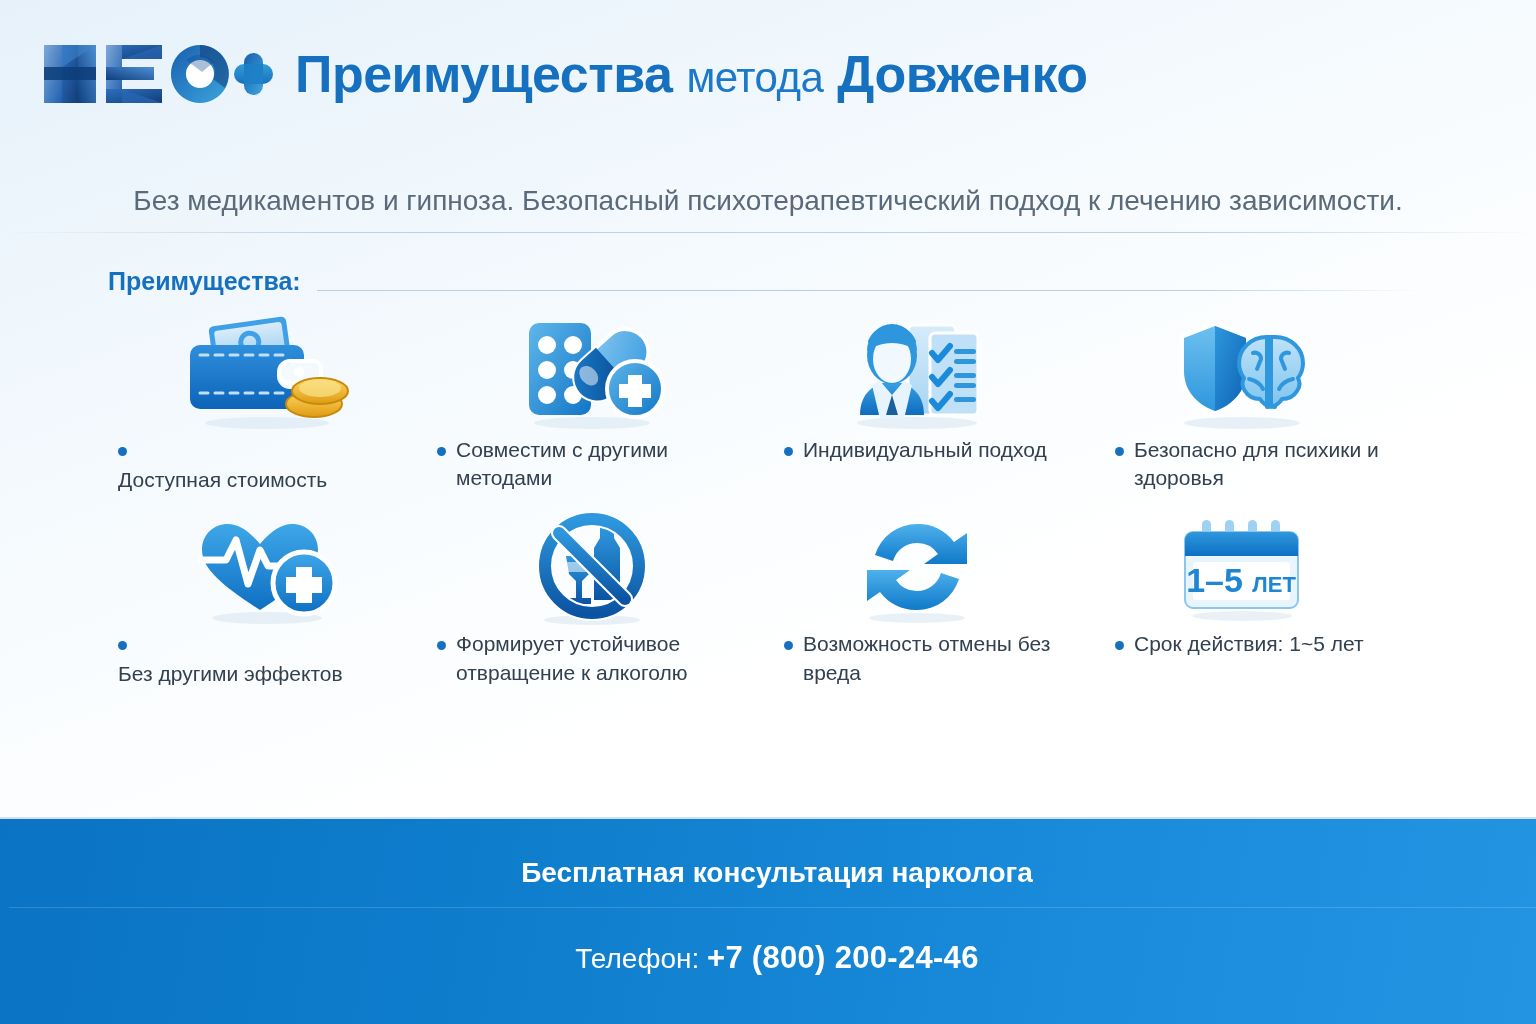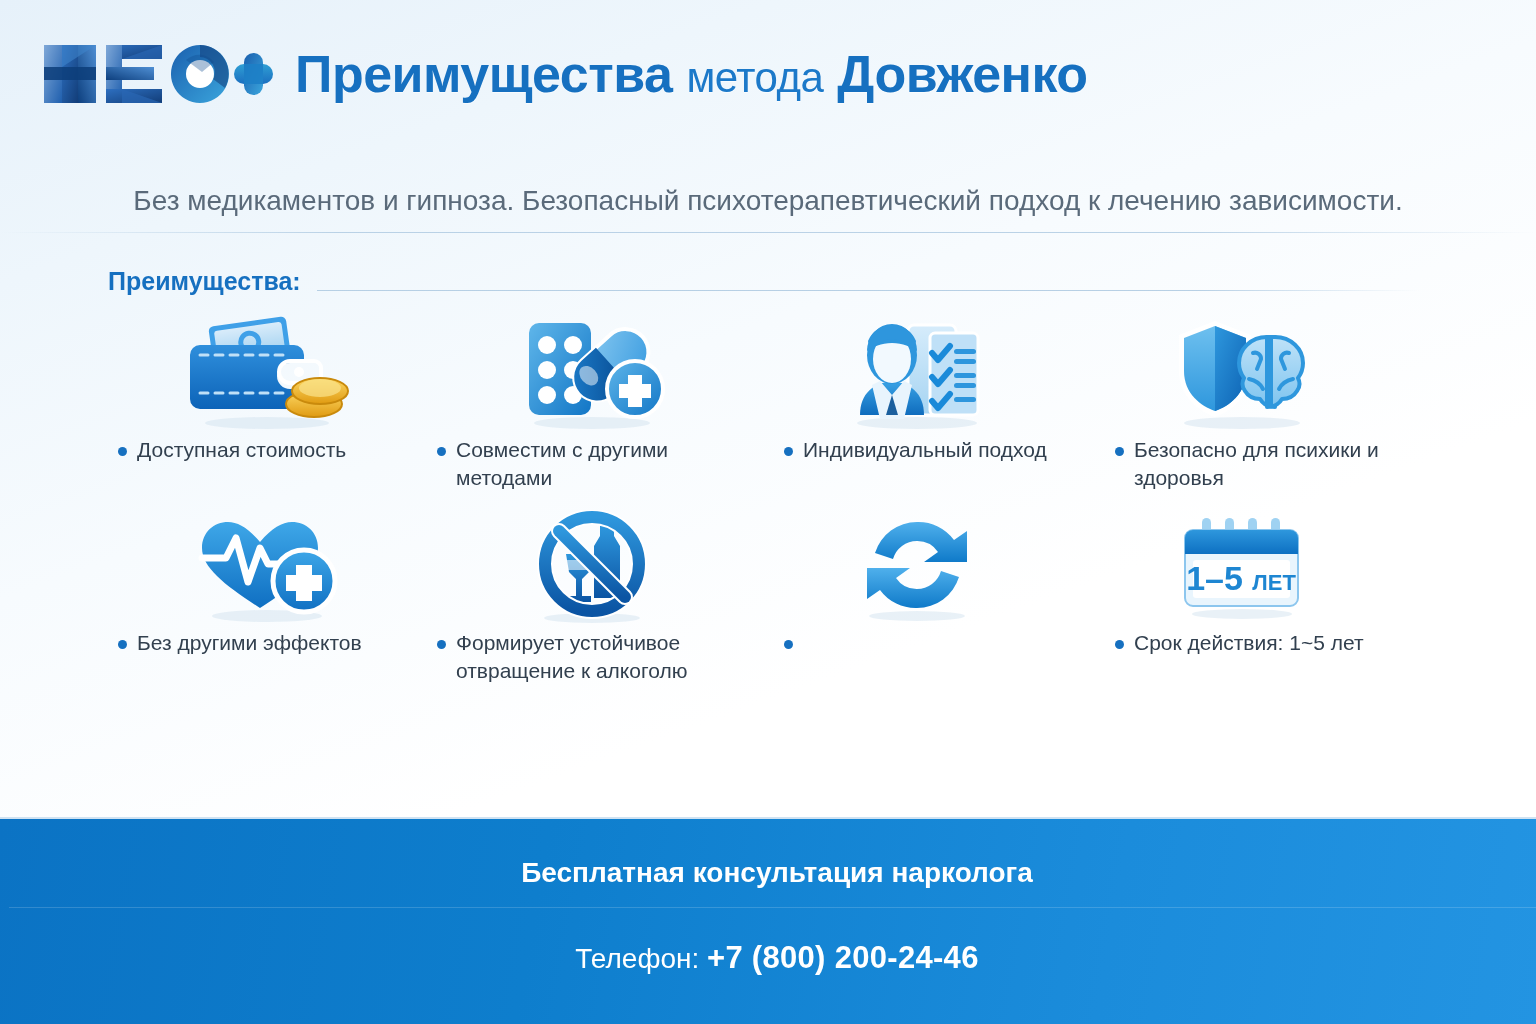--- a/index.html
+++ b/index.html
@@ -79,21 +79,21 @@
     padding-left: 14px; padding-right: 8px;
   }
   .bullet {
     width: 9px; height: 9px; border-radius: 50%; background: #1670c0;
     flex: none; margin-top: 11px;
   }
   .label-text {
     font-size: 21px; line-height: 1.35; color: #32404f; font-weight: 400;
   }
   
-  .cell:nth-child(4n+1) .cell-label { padding-left: 14px; }
+  .cell:nth-child(4n+1) .cell-label { padding-left: 14px; flex-direction: column; }
   .cell:nth-child(4n+2) .cell-label { padding-left: 8px; }
   .cell:nth-child(4n+3) .cell-label { padding-left: 30px; }
   .cell:nth-child(4n+4) .cell-label { padding-left: 36px; }
 
   
   .footer {
     position: absolute; left: 0; bottom: 0; width: 1536px; height: 207px;
     background: linear-gradient(100deg, #0b73c4 0%, #0e7ecd 35%, #1b8cdb 72%, #2394e2 100%);
     display: flex; flex-direction: column; align-items: center;
     border-top: 2px solid #cfe2f2;
@@ -412,20 +412,21 @@
                 <stop offset="1" stop-color="#0f7ac9"></stop>
             </linearGradient>
           </defs>
           <ellipse cx="85" cy="106" rx="48" ry="5" fill="#cfe0ee" opacity=".45"></ellipse>
           <path d="M85 12 a44 44 0 0 0 -42 31 l18 6 a25 25 0 0 1 24 -18 a25 25 0 0 1 21 11 l-14 10 h43 v-31 l-13 9 a44 44 0 0 0 -37 -18 z" fill="url(#rg)"></path>
           <path d="M85 98 a44 44 0 0 0 42 -31 l-18 -6 a25 25 0 0 1 -24 18 a25 25 0 0 1 -21 -11 l14 -10 h-43 v31 l13 -9 a44 44 0 0 0 37 18 z" fill="url(#rg)"></path>
         </svg>
       </div>
       <div class="cell-label">
         <span class="bullet"></span>
+        <span class="label-text">Возможность отмены без вреда</span>
       </div>
     </div>
 
     <div class="cell cell-row2">
       <div class="cell-icon">
         <svg width="170" height="115" viewBox="0 0 170 115">
           <defs>
             <linearGradient id="cg" x1="0" y1="0" x2="0" y2="1">
               <stop offset="0" stop-color="#2e97dd"></stop>
                 <stop offset="1" stop-color="#0d70c2"></stop>

